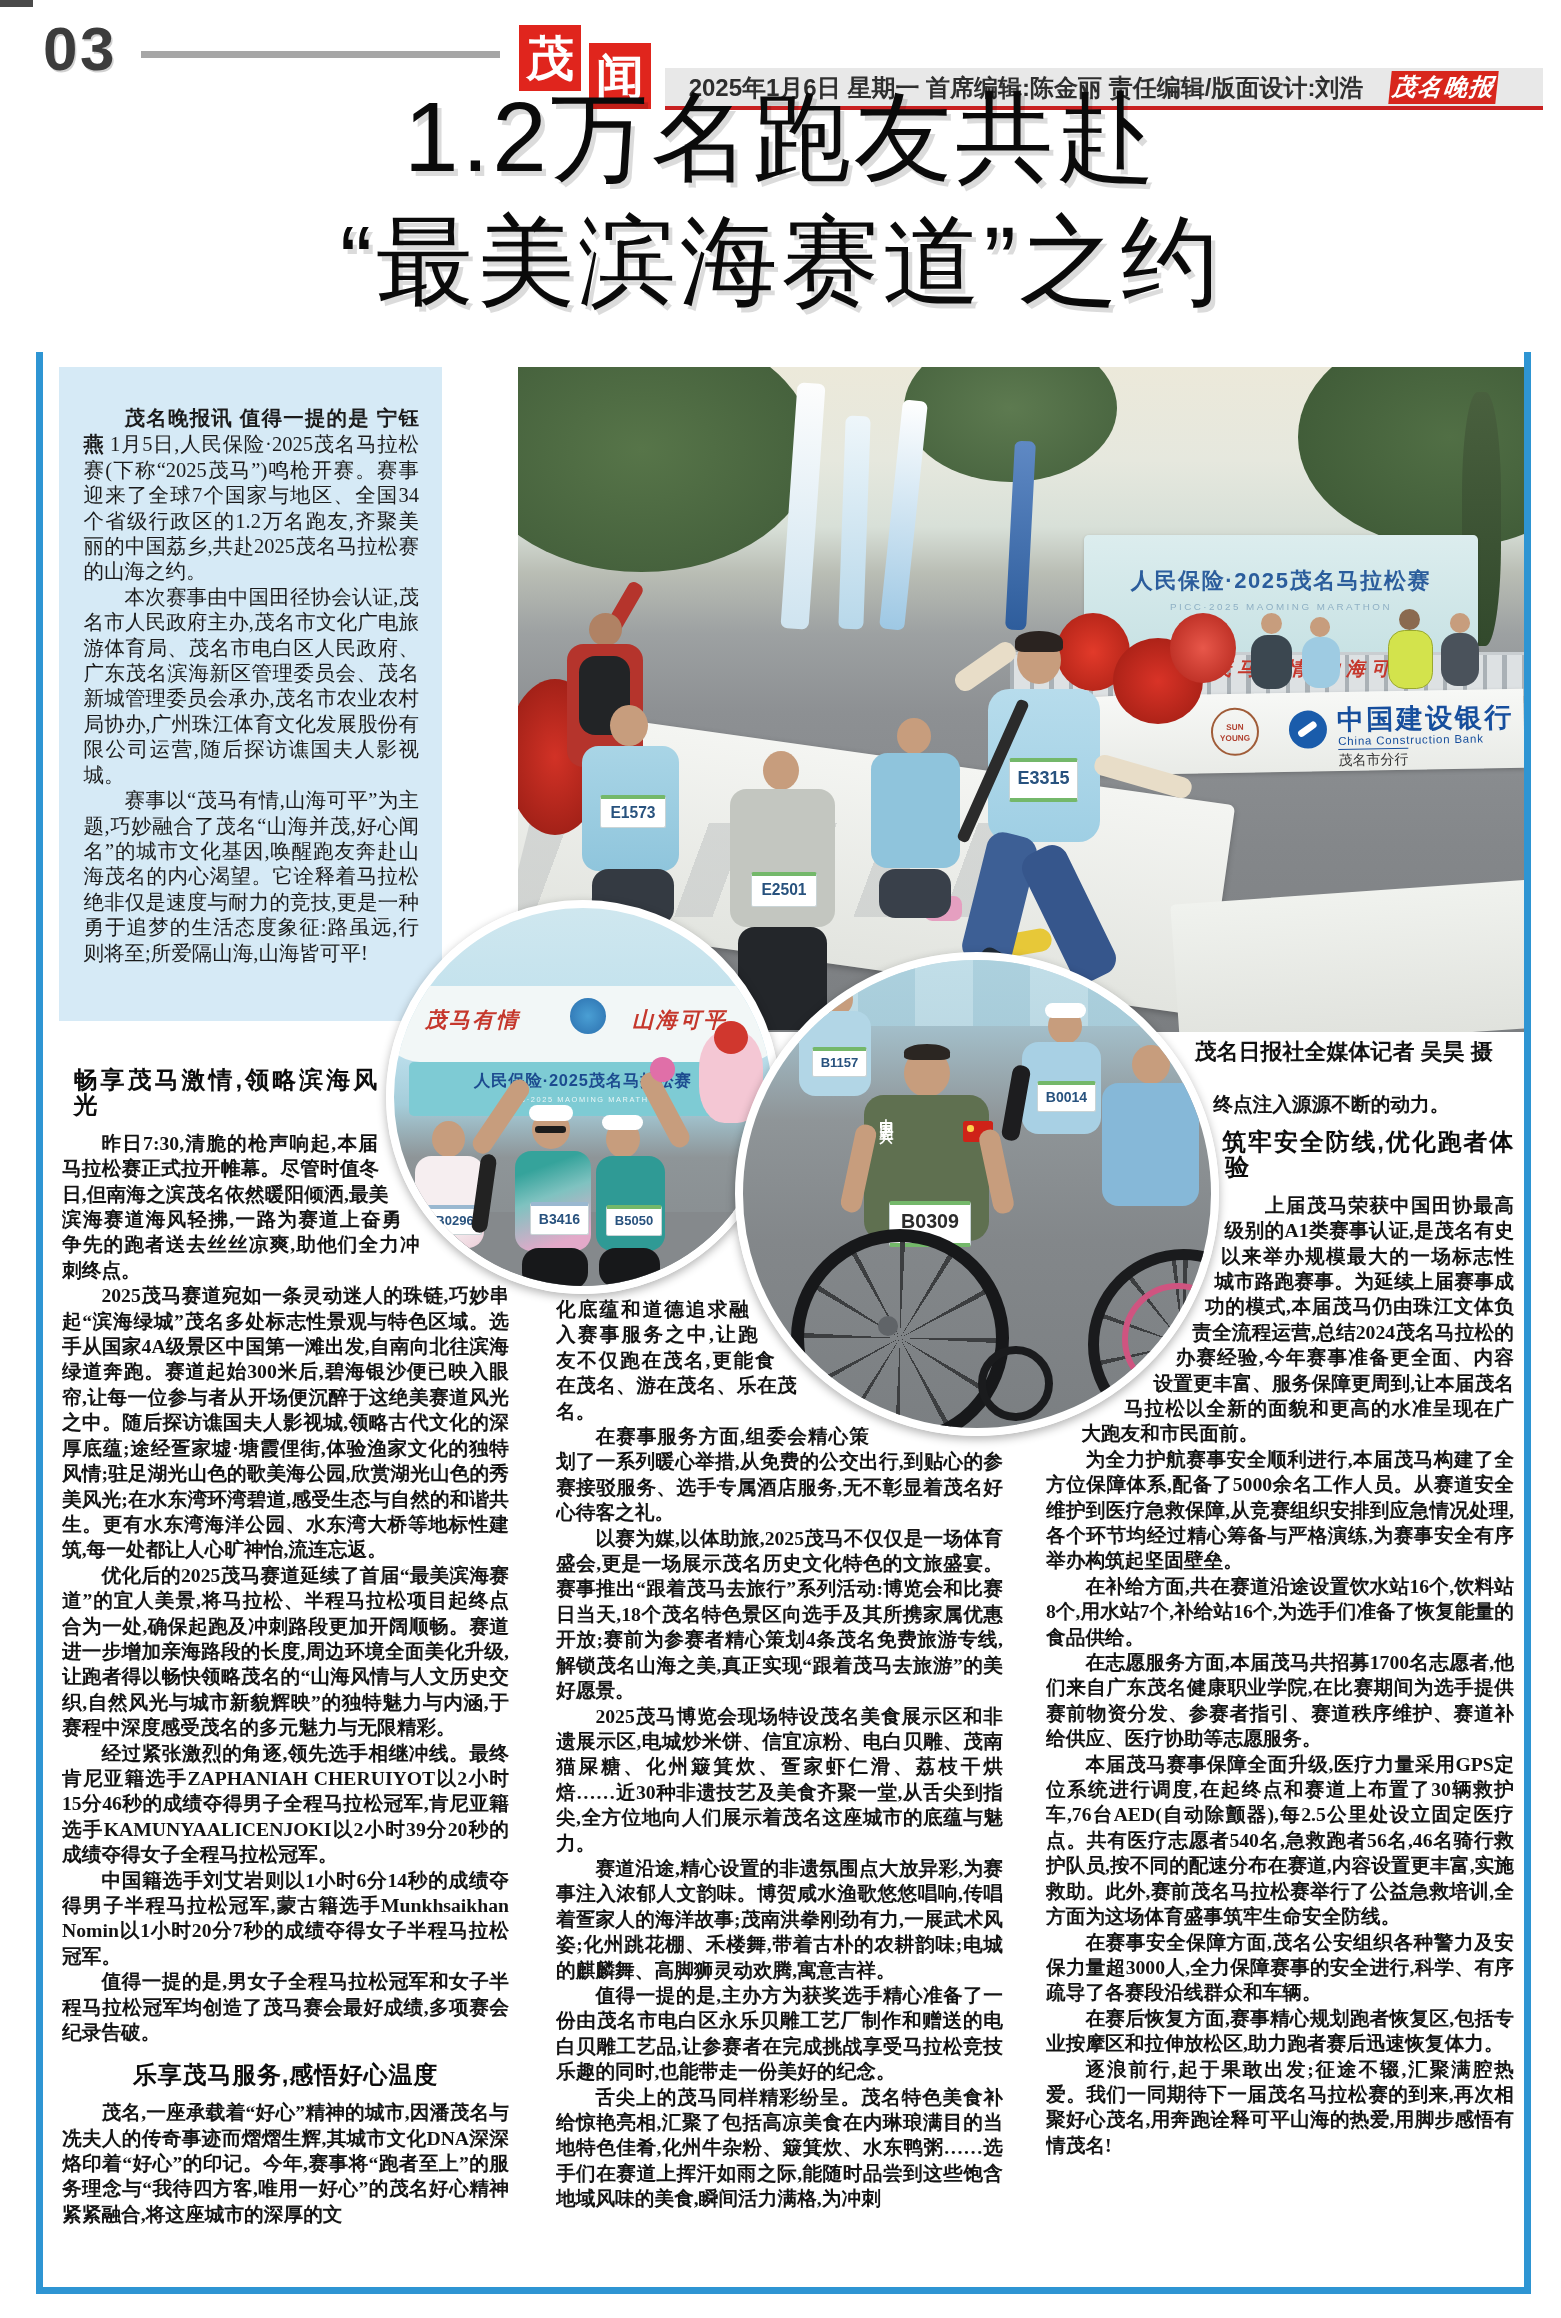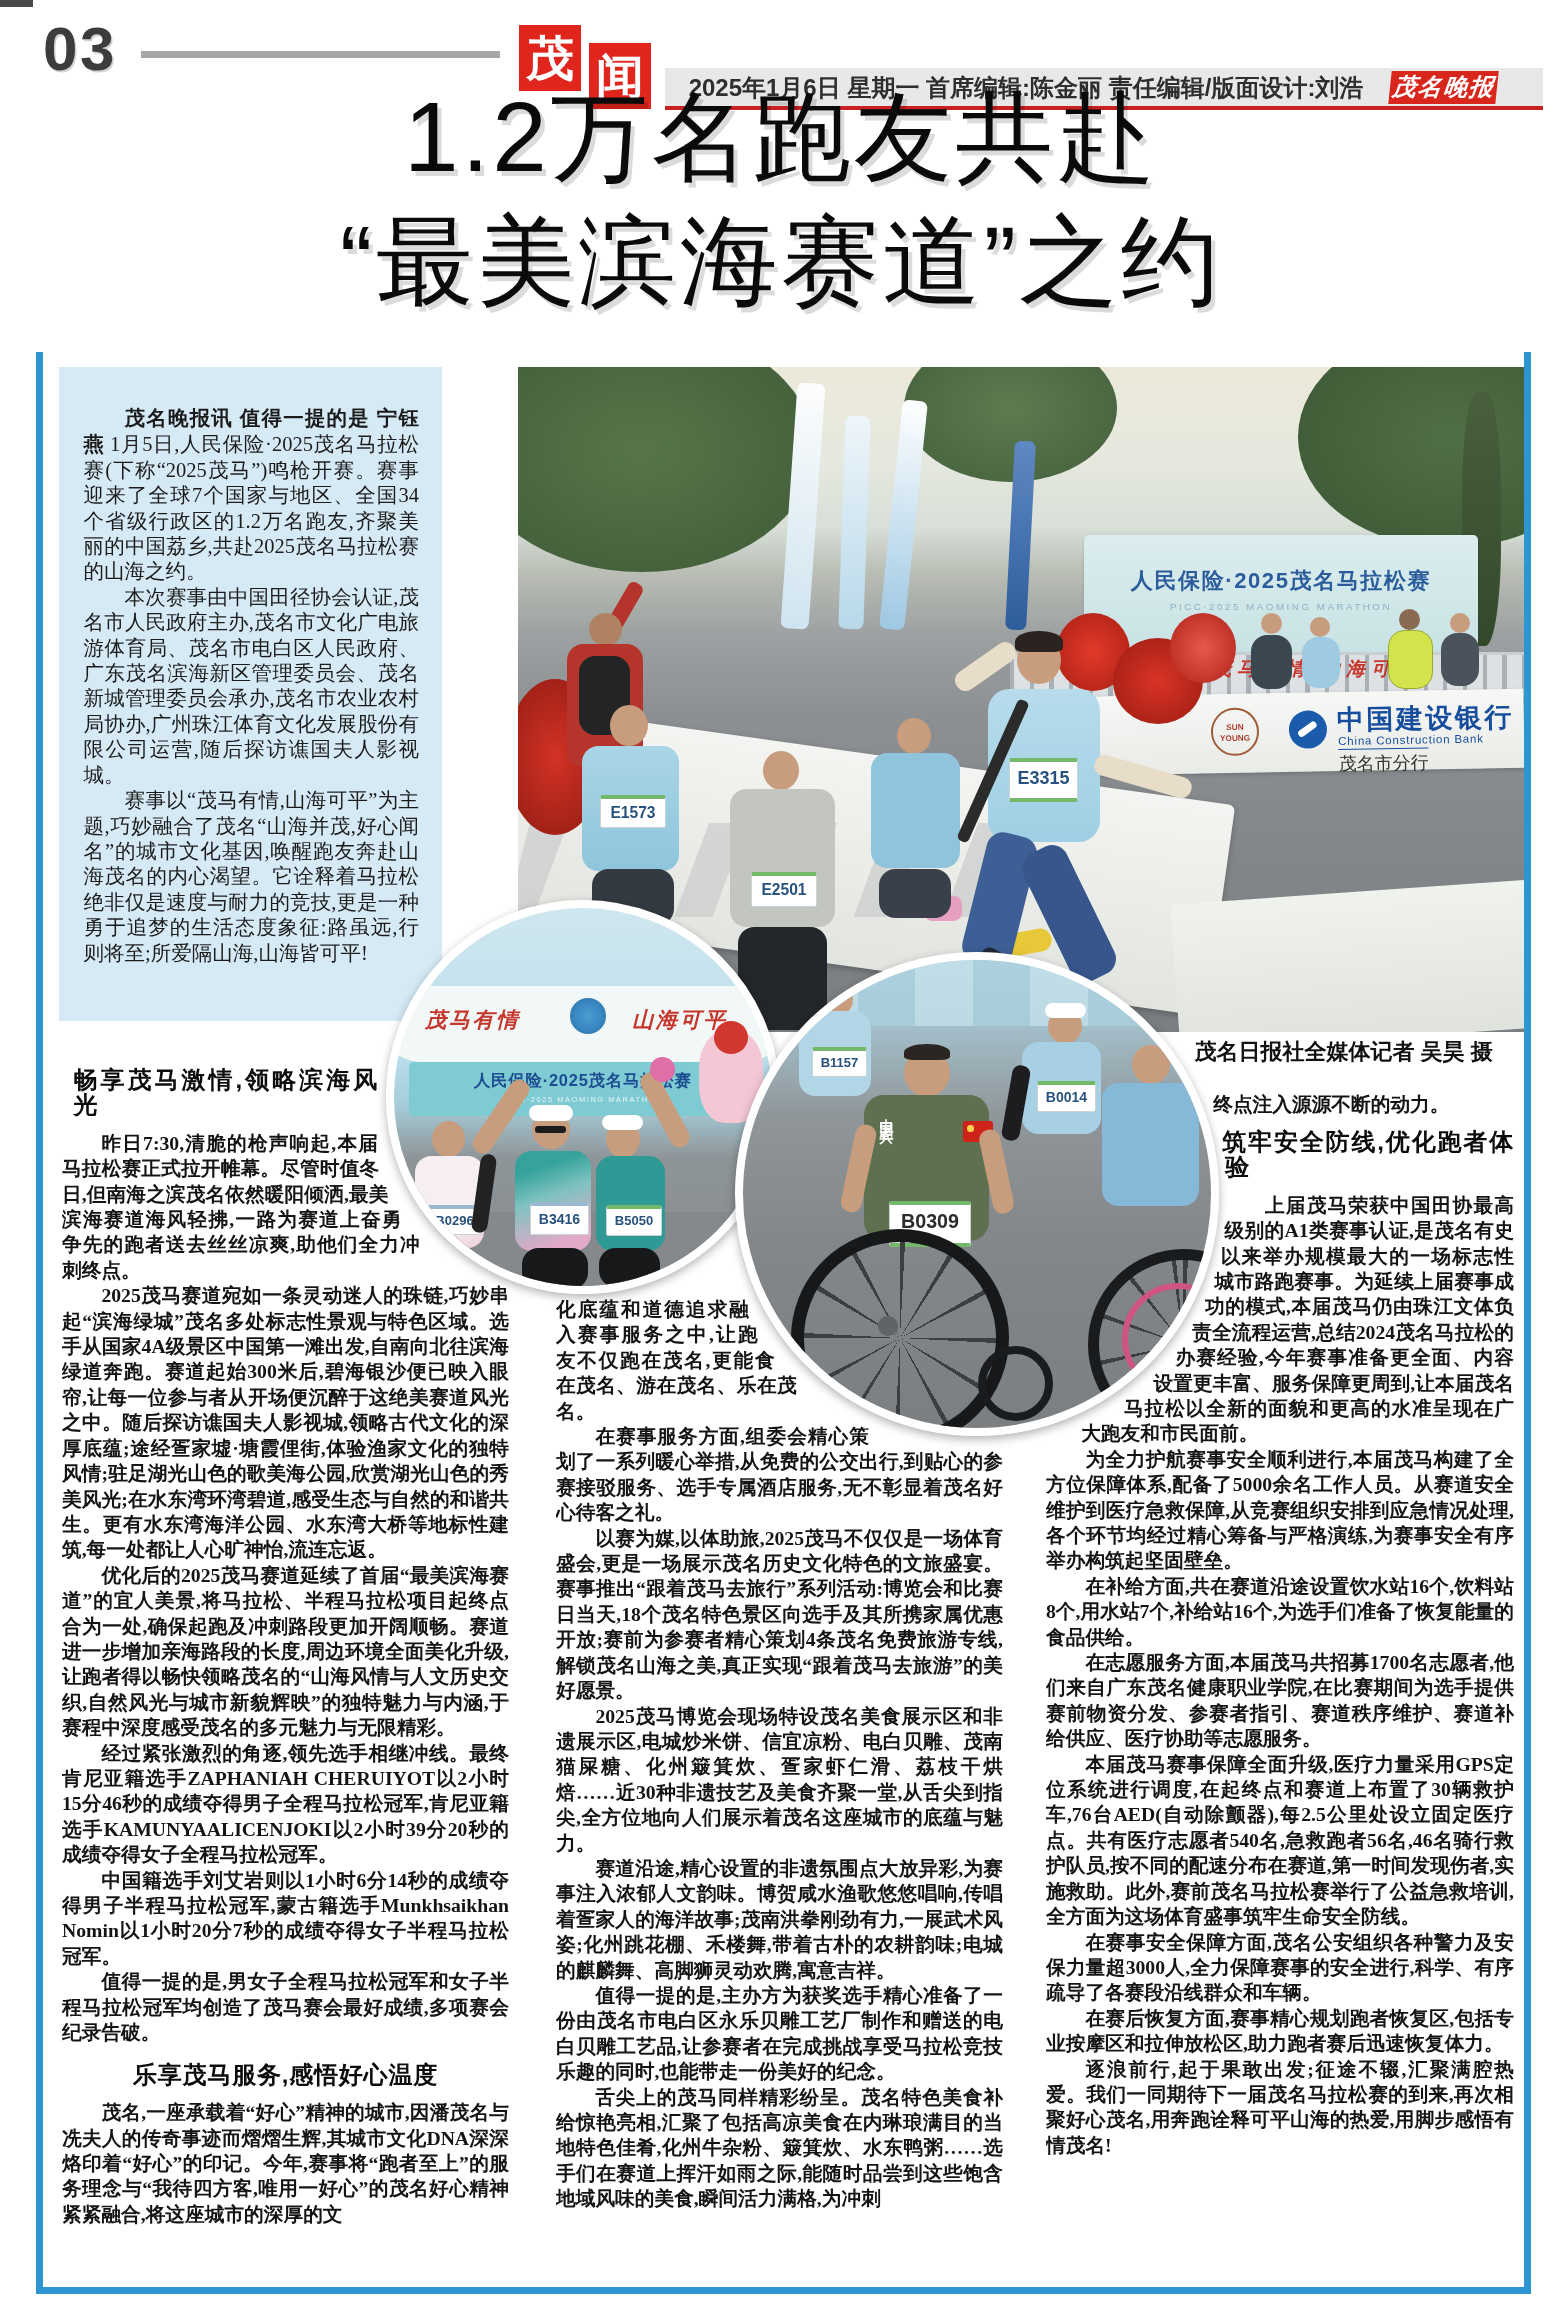--- a/index.html
+++ b/index.html
@@ -128,21 +128,21 @@
     <div class="abs" style="left:492px;top:285px;width:514px;height:41px;border-top:3.3px solid #c9ced1;background:repeating-linear-gradient(90deg,#aab1b6 0 4.1px,#dde1e3 4.1px 19.7px);"></div>
     <div class="abs" style="left:694px;top:289px;width:271px;font-size:19px;font-style:italic;color:#c5372c;letter-spacing:5.7px;font-weight:700;">茂马有情 山海可平</div>
 
     <div class="abs" style="left:525px;top:326px;width:481px;height:79px;background:linear-gradient(180deg,#f7f8f6,#e9ebe7);transform:rotate(-1deg);box-shadow:0 1.6px 4.1px rgba(0,0,0,.2);">
       <div class="abs sans" style="left:168px;top:14px;width:48px;height:48px;border:2.5px solid #a05c38;border-radius:50%;color:#b0402f;font-size:8.2px;font-weight:700;text-align:center;line-height:10.7px;padding-top:13px;box-sizing:border-box;">SUN YOUNG</div>
       <div class="abs" style="left:246px;top:18px;width:38px;height:38px;background:#1a5cab;border-radius:50%;">
         <div class="abs" style="left:8.2px;top:14.8px;width:21.3px;height:7.4px;background:#fff;transform:rotate(-35deg);border-radius:3.3px;"></div>
       </div>
       <div class="abs sans" style="left:294px;top:9.8px;font-size:27px;font-weight:800;color:#164e9d;letter-spacing:2.5px;">中国建设银行</div>
       <div class="abs sans" style="left:295px;top:43px;font-size:11.5px;color:#164e9d;letter-spacing:0.8px;">China Construction Bank</div>
-      <div class="abs" style="left:295px;top:57px;font-size:18px;color:#333;border-top:1.6px solid #164e9d;padding-top:1.6px;">茂名市分行</div>
+      <div class="abs" style="left:295px;top:57px;font-size:14px;color:#333;border-top:1.6px solid #164e9d;padding-top:1.6px;">茂名市分行</div>
     </div>
 
     <div class="abs" style="left:-33px;top:386px;width:739px;height:213px;background:linear-gradient(180deg,#f4f5f2,#e2e4df);transform:rotate(8deg);border-radius:6.6px;box-shadow:0 2.5px 6.6px rgba(0,0,0,.25);"></div>
     <div class="abs" style="left:657px;top:525px;width:361px;height:148px;background:linear-gradient(180deg,#f0f2ee,#e0e2dd);transform:rotate(-4deg);border-radius:4.9px;"></div>
 
     <div class="abs" style="left:0px;top:456px;width:476px;height:94px;background:repeating-linear-gradient(97deg,#c9cccb 0 38px,rgba(0,0,0,0) 38px 89px);opacity:.7;transform:skewX(-14deg);"></div>
     <div class="abs" style="left:460px;top:566px;width:74px;height:23px;background:#e7c838;border-radius:13px;transform:rotate(-10deg);"></div>
     <div class="abs" style="left:406px;top:529px;width:38px;height:24.6px;background:#e59fc0;border-radius:8.2px;"></div>
 
     <div class="blob" style="left:-12.3px;top:312px;width:98px;height:156px;background:radial-gradient(#d23226,#8f1a12);"></div>
@@ -303,21 +303,21 @@
   <div class="col" id="col3">
     <div id="float-c3"></div>
     <p class="cont">终点注入源源不断的动力。</p>
     <h3>筑牢安全防线,优化跑者体验</h3>
     <div>
 
     <p>上届茂马荣获中国田协最高级别的A1类赛事认证,是茂名有史以来举办规模最大的一场标志性城市路跑赛事。为延续上届赛事成功的模式,本届茂马仍由珠江文体负责全流程运营,总结2024茂名马拉松的办赛经验,今年赛事准备更全面、内容设置更丰富、服务保障更周到,让本届茂名马拉松以全新的面貌和更高的水准呈现在广大跑友和市民面前。</p>
         <p>为全力护航赛事安全顺利进行,本届茂马构建了全方位保障体系,配备了5000余名工作人员。从赛道安全维护到医疗急救保障,从竞赛组织安排到应急情况处理,各个环节均经过精心筹备与严格演练,为赛事安全有序举办构筑起坚固壁垒。</p>
         <p>在补给方面,共在赛道沿途设置饮水站16个,饮料站8个,用水站7个,补给站16个,为选手们准备了恢复能量的食品供给。</p>
         <p>在志愿服务方面,本届茂马共招募1700名志愿者,他们来自广东茂名健康职业学院,在比赛期间为选手提供赛前物资分发、参赛者指引、赛道秩序维护、赛道补给供应、医疗协助等志愿服务。</p>
-        <p>本届茂马赛事保障全面升级,医疗力量采用GPS定位系统进行调度,在起终点和赛道上布置了30辆救护车,76台AED(自动除颤器),每2.5公里处设立固定医疗点。共有医疗志愿者540名,急救跑者56名,46名骑行救护队员,按不同的配速分布在赛道,第一时间发现伤者,实施救助。此外,赛前茂名马拉松赛举行了公益急救培训,全方面为这场体育盛事筑牢生命安全防线。</p>
+        <p>本届茂马赛事保障全面升级,医疗力量采用GPS定位系统进行调度,在起终点和赛道上布置了30辆救护车,76台AED(自动除颤器),每2.5公里处设立固定医疗点。共有医疗志愿者540名,急救跑者56名,46名骑行救护队员,按不同的配速分布在赛道,内容设置更丰富,实施救助。此外,赛前茂名马拉松赛举行了公益急救培训,全方面为这场体育盛事筑牢生命安全防线。</p>
         <p>在赛事安全保障方面,茂名公安组织各种警力及安保力量超3000人,全力保障赛事的安全进行,科学、有序疏导了各赛段沿线群众和车辆。</p>
         <p>在赛后恢复方面,赛事精心规划跑者恢复区,包括专业按摩区和拉伸放松区,助力跑者赛后迅速恢复体力。</p>
         <p>逐浪前行,起于果敢出发;征途不辍,汇聚满腔热爱。我们一同期待下一届茂名马拉松赛的到来,再次相聚好心茂名,用奔跑诠释可平山海的热爱,用脚步感悟有情茂名!</p>
       </div>
   </div>
 
 </div>
 
 
 </body></html>

